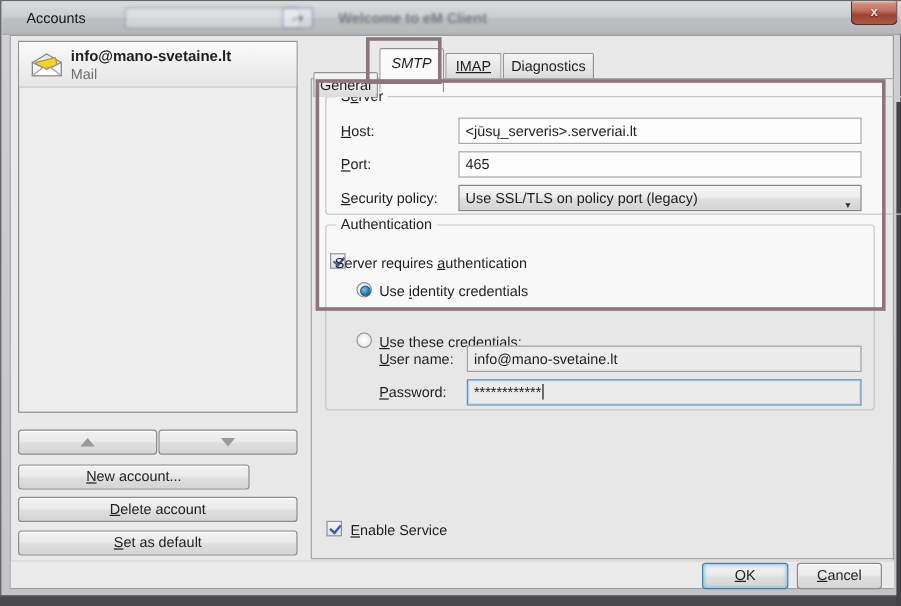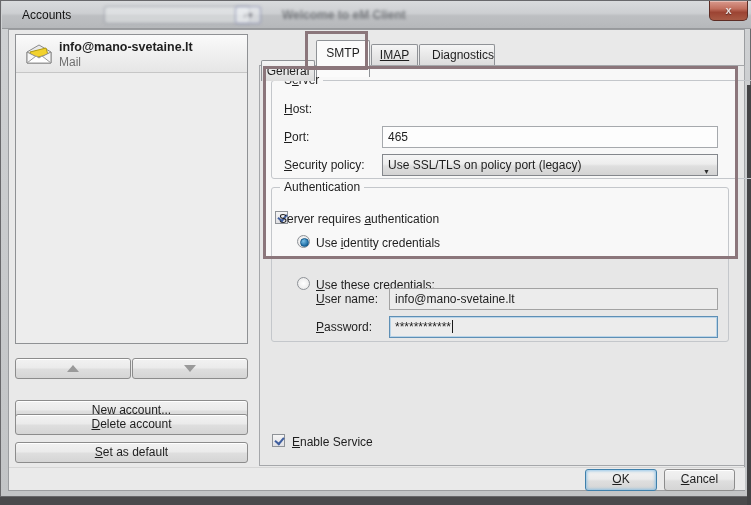--- a/index.html
+++ b/index.html
@@ -38,35 +38,35 @@
                border-bottom:1px solid #c6c6c6; cursor:pointer; }
   .acct-icon { position:absolute; left:10px; top:9px; }
   .acct-email { position:absolute; left:43px; top:5px; font-weight:bold; font-size:12.5px; }
   .acct-type { position:absolute; left:43px; top:20px; color:#707070; }
 
   .btn { background:linear-gradient(#f2f2f2 0%,#ebebeb 45%,#dedede 55%,#d5d5d5 100%);
          border:1px solid #8c8c8c; border-radius:3px; text-align:center; line-height:19px;
          color:#1e1e1e; cursor:pointer; box-shadow:inset 0 1px 0 #fff; }
   #btn-up   { position:absolute; left:14px;  top:357px; width:116px; height:21px; }
   #btn-down { position:absolute; left:131px; top:357px; width:116px; height:21px; }
-  #btn-new  { position:absolute; left:14px;  top:399px; width:233px; height:21px; }
+  #btn-new  { position:absolute; left:14px;  top:386px; width:193px; height:21px; }
   #btn-del  { position:absolute; left:14px;  top:413px; width:233px; height:21px; }
   #btn-set  { position:absolute; left:14px;  top:441px; width:233px; height:21px; }
   .tri { display:inline-block; width:0; height:0; }
   .tri-up { border-left:6px solid transparent; border-right:6px solid transparent; border-bottom:7px solid #9a9a9a; }
   .tri-down { border-left:6px solid transparent; border-right:6px solid transparent; border-top:7px solid #9a9a9a; }
 
   
   .tab { position:absolute; top:43px; height:21px; border:1px solid #8f9296; border-bottom:none;
          border-radius:2px 2px 0 0; background:linear-gradient(#f5f5f5,#dcdcdc);
          text-align:center; line-height:20px; cursor:pointer; z-index:5; }
   #tab-general { left:260px; width:54px;margin-top:16px; }
-  #tab-smtp { left:315px; width:54px; top:39px; height:37px; background:#fbfbfb; line-height:24px; z-index:6; }
+  #tab-smtp { left:315px; width:54px; top:39px; height:37px; background:#fbfbfb; line-height:24px; z-index:6;font-style:italic; }
   #tab-imap { left:370px; width:47px;text-decoration:underline; }
-  #tab-diag { left:418px; width:76px;text-align:right; }
+  #tab-diag { left:418px; width:76px; }
 
   #tab-page { position:absolute; left:258px; top:64px; width:486px; height:401px;
               background:#e7e7e7; border:1px solid #a5a7aa; z-index:1; }
   #footer { position:absolute; left:8px; top:466px; width:736px; height:23px;
             background:#eaeaea; border-top:1px solid #d6d6d6; }
 
   
   #hl-bg { position:absolute; left:263px; top:66px; width:473px; height:191px; background:#f8f8f8; z-index:2; }
   #hl-rect { position:absolute; left:262px; top:65px; width:475px; height:193px;
              border:3px solid #8b767b; z-index:10; pointer-events:none; }
@@ -146,20 +146,23 @@
     <div id="tab-imap" class="tab">IMAP</div>
     <div id="tab-diag" class="tab">Diagnostics</div>
 
     <div id="tab-page"></div>
     <div id="hl-bg"></div>
 
     <div id="grp-server" class="grp">
       <span class="grp-title">S<u>e</u>rver</span>
     </div>
     <span class="lbl" style="left:283px;top:101px;"><u>H</u>ost:</span>
+    <div class="field" style="left:381px;top:97px;width:336px;">
+      <span>&lt;jūsų_serveris&gt;.serveriai.lt</span>
+    </div>
     <span class="lbl" style="left:283px;top:129px;"><u>P</u>ort:</span>
     <div class="field" style="left:381px;top:125px;width:336px;">
       <span>465</span>
     </div>
     <span class="lbl" style="left:283px;top:157px;"><u>S</u>ecurity policy:</span>
     <div class="combo" style="left:381px;top:153px;width:336px;">
       <span>Use SSL/TLS on policy port (legacy)</span>
       <span class="combo-arrow" style="font-size:7px;">▼</span>
     </div>
 

